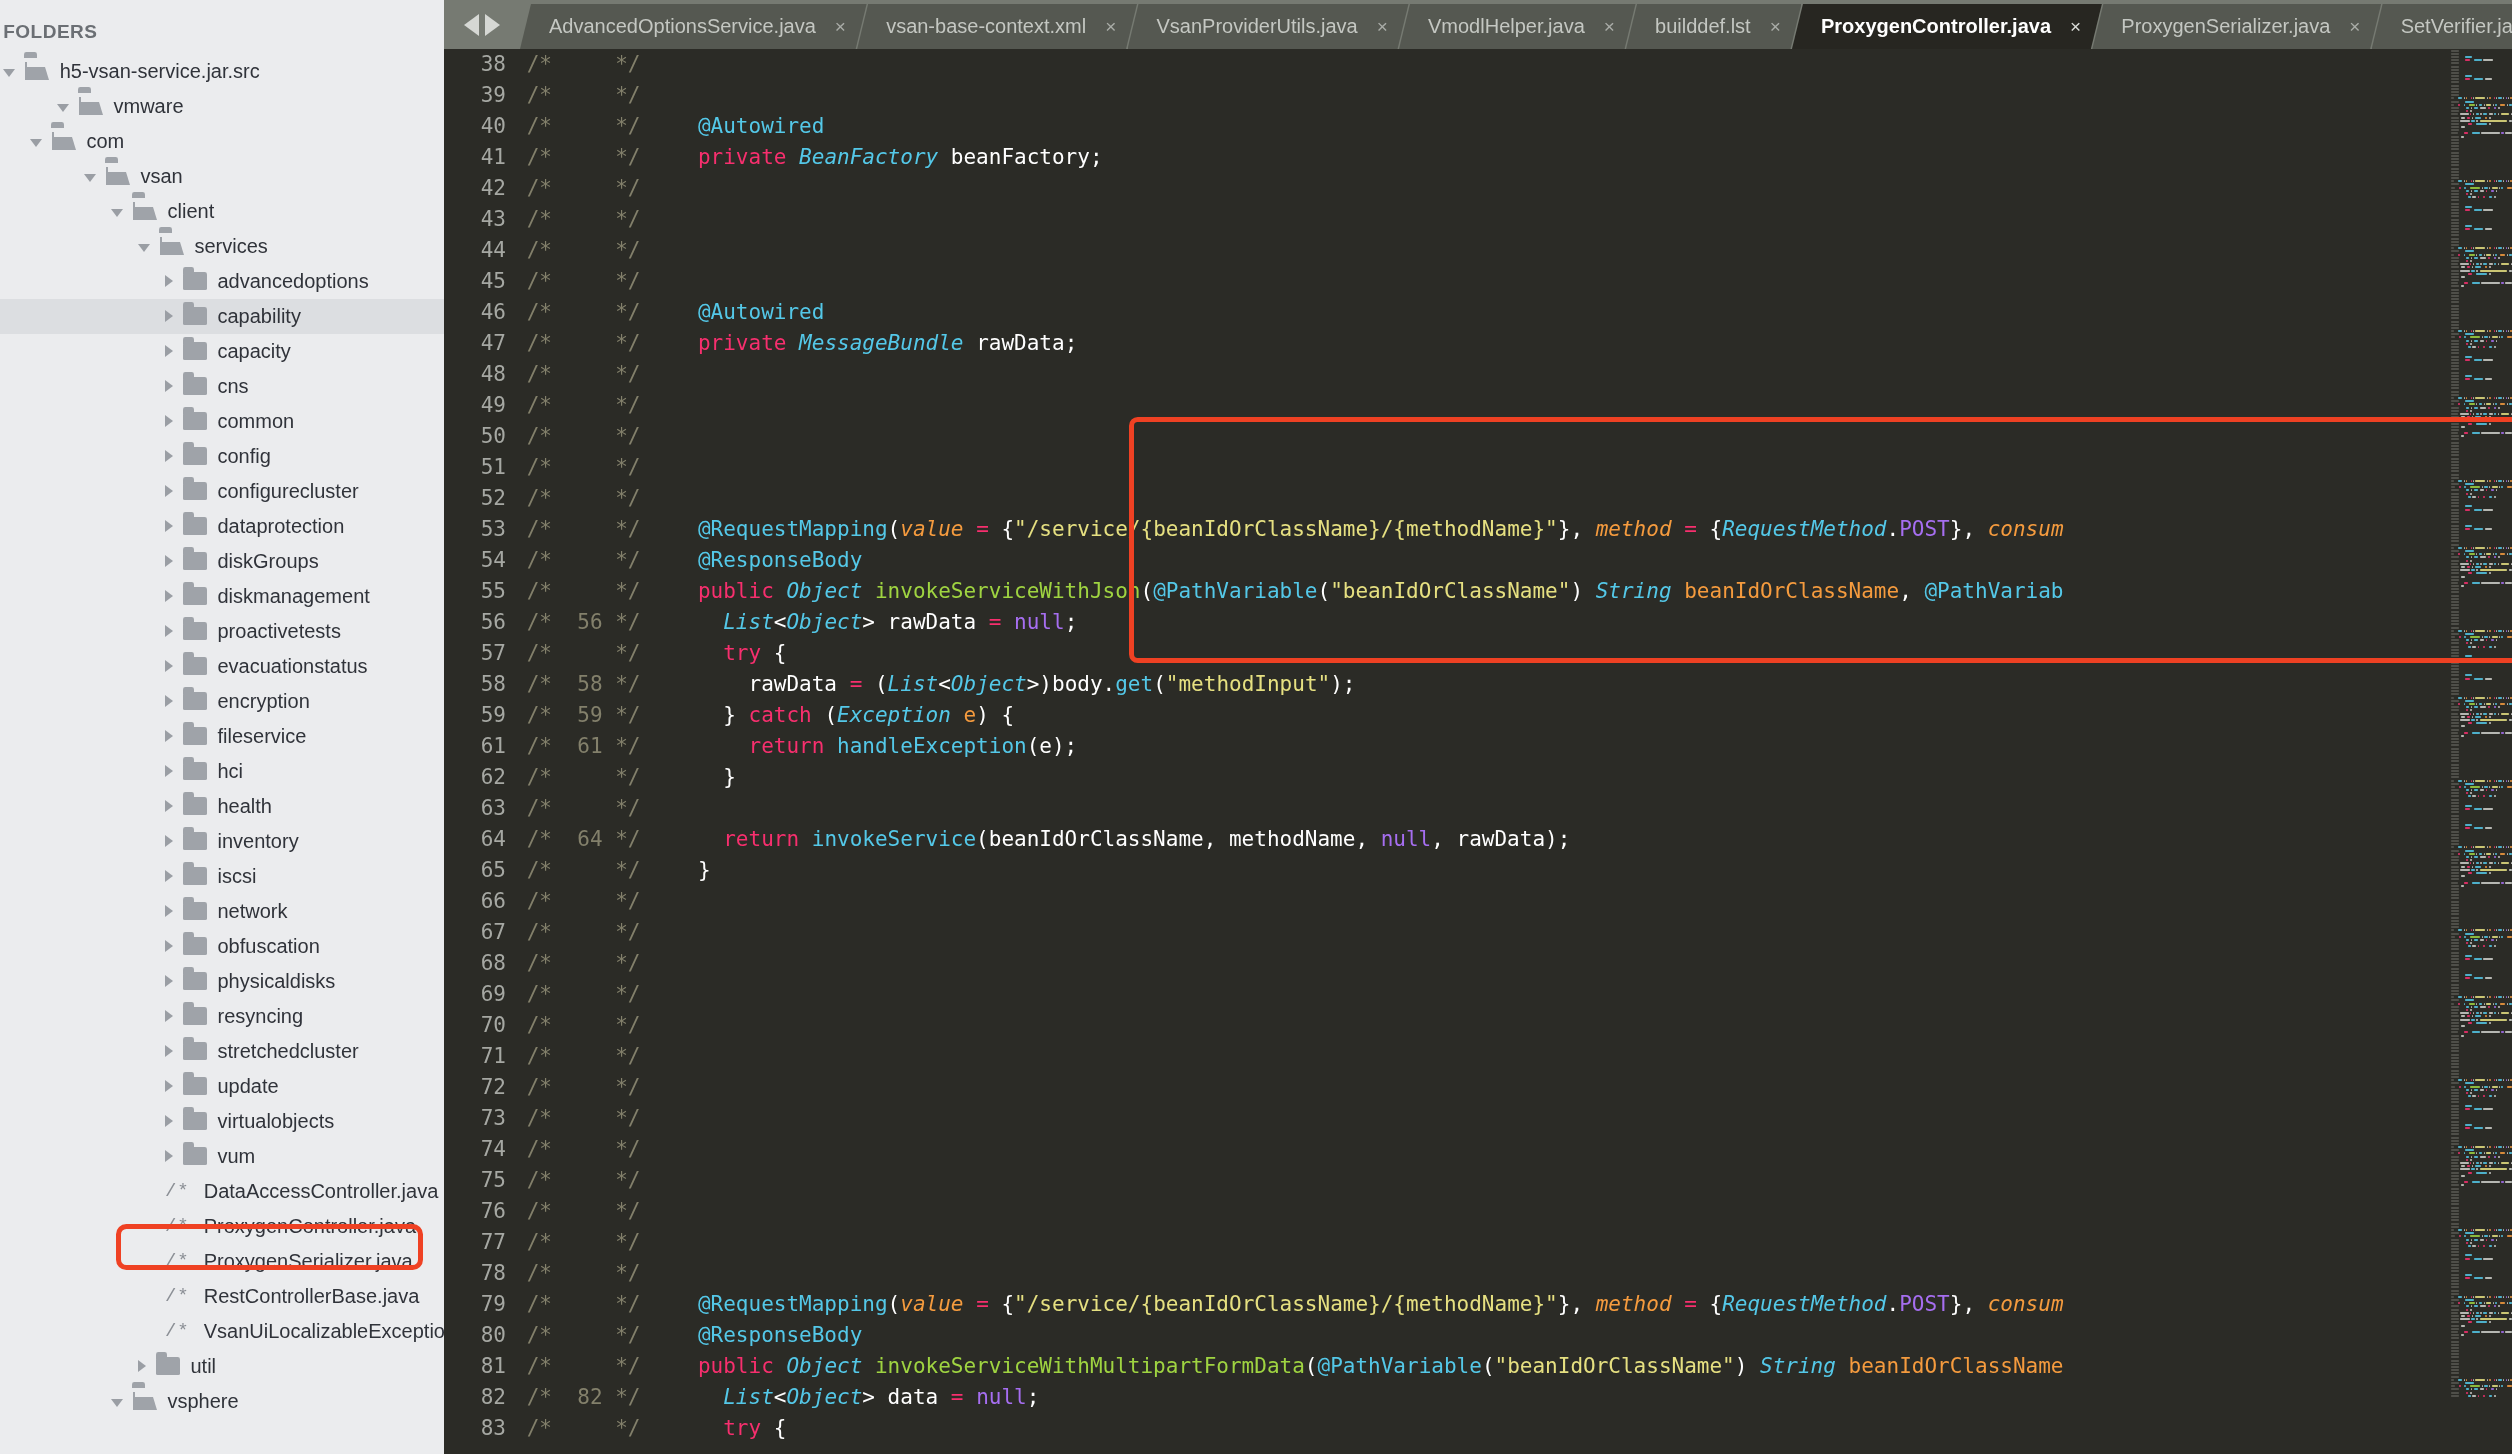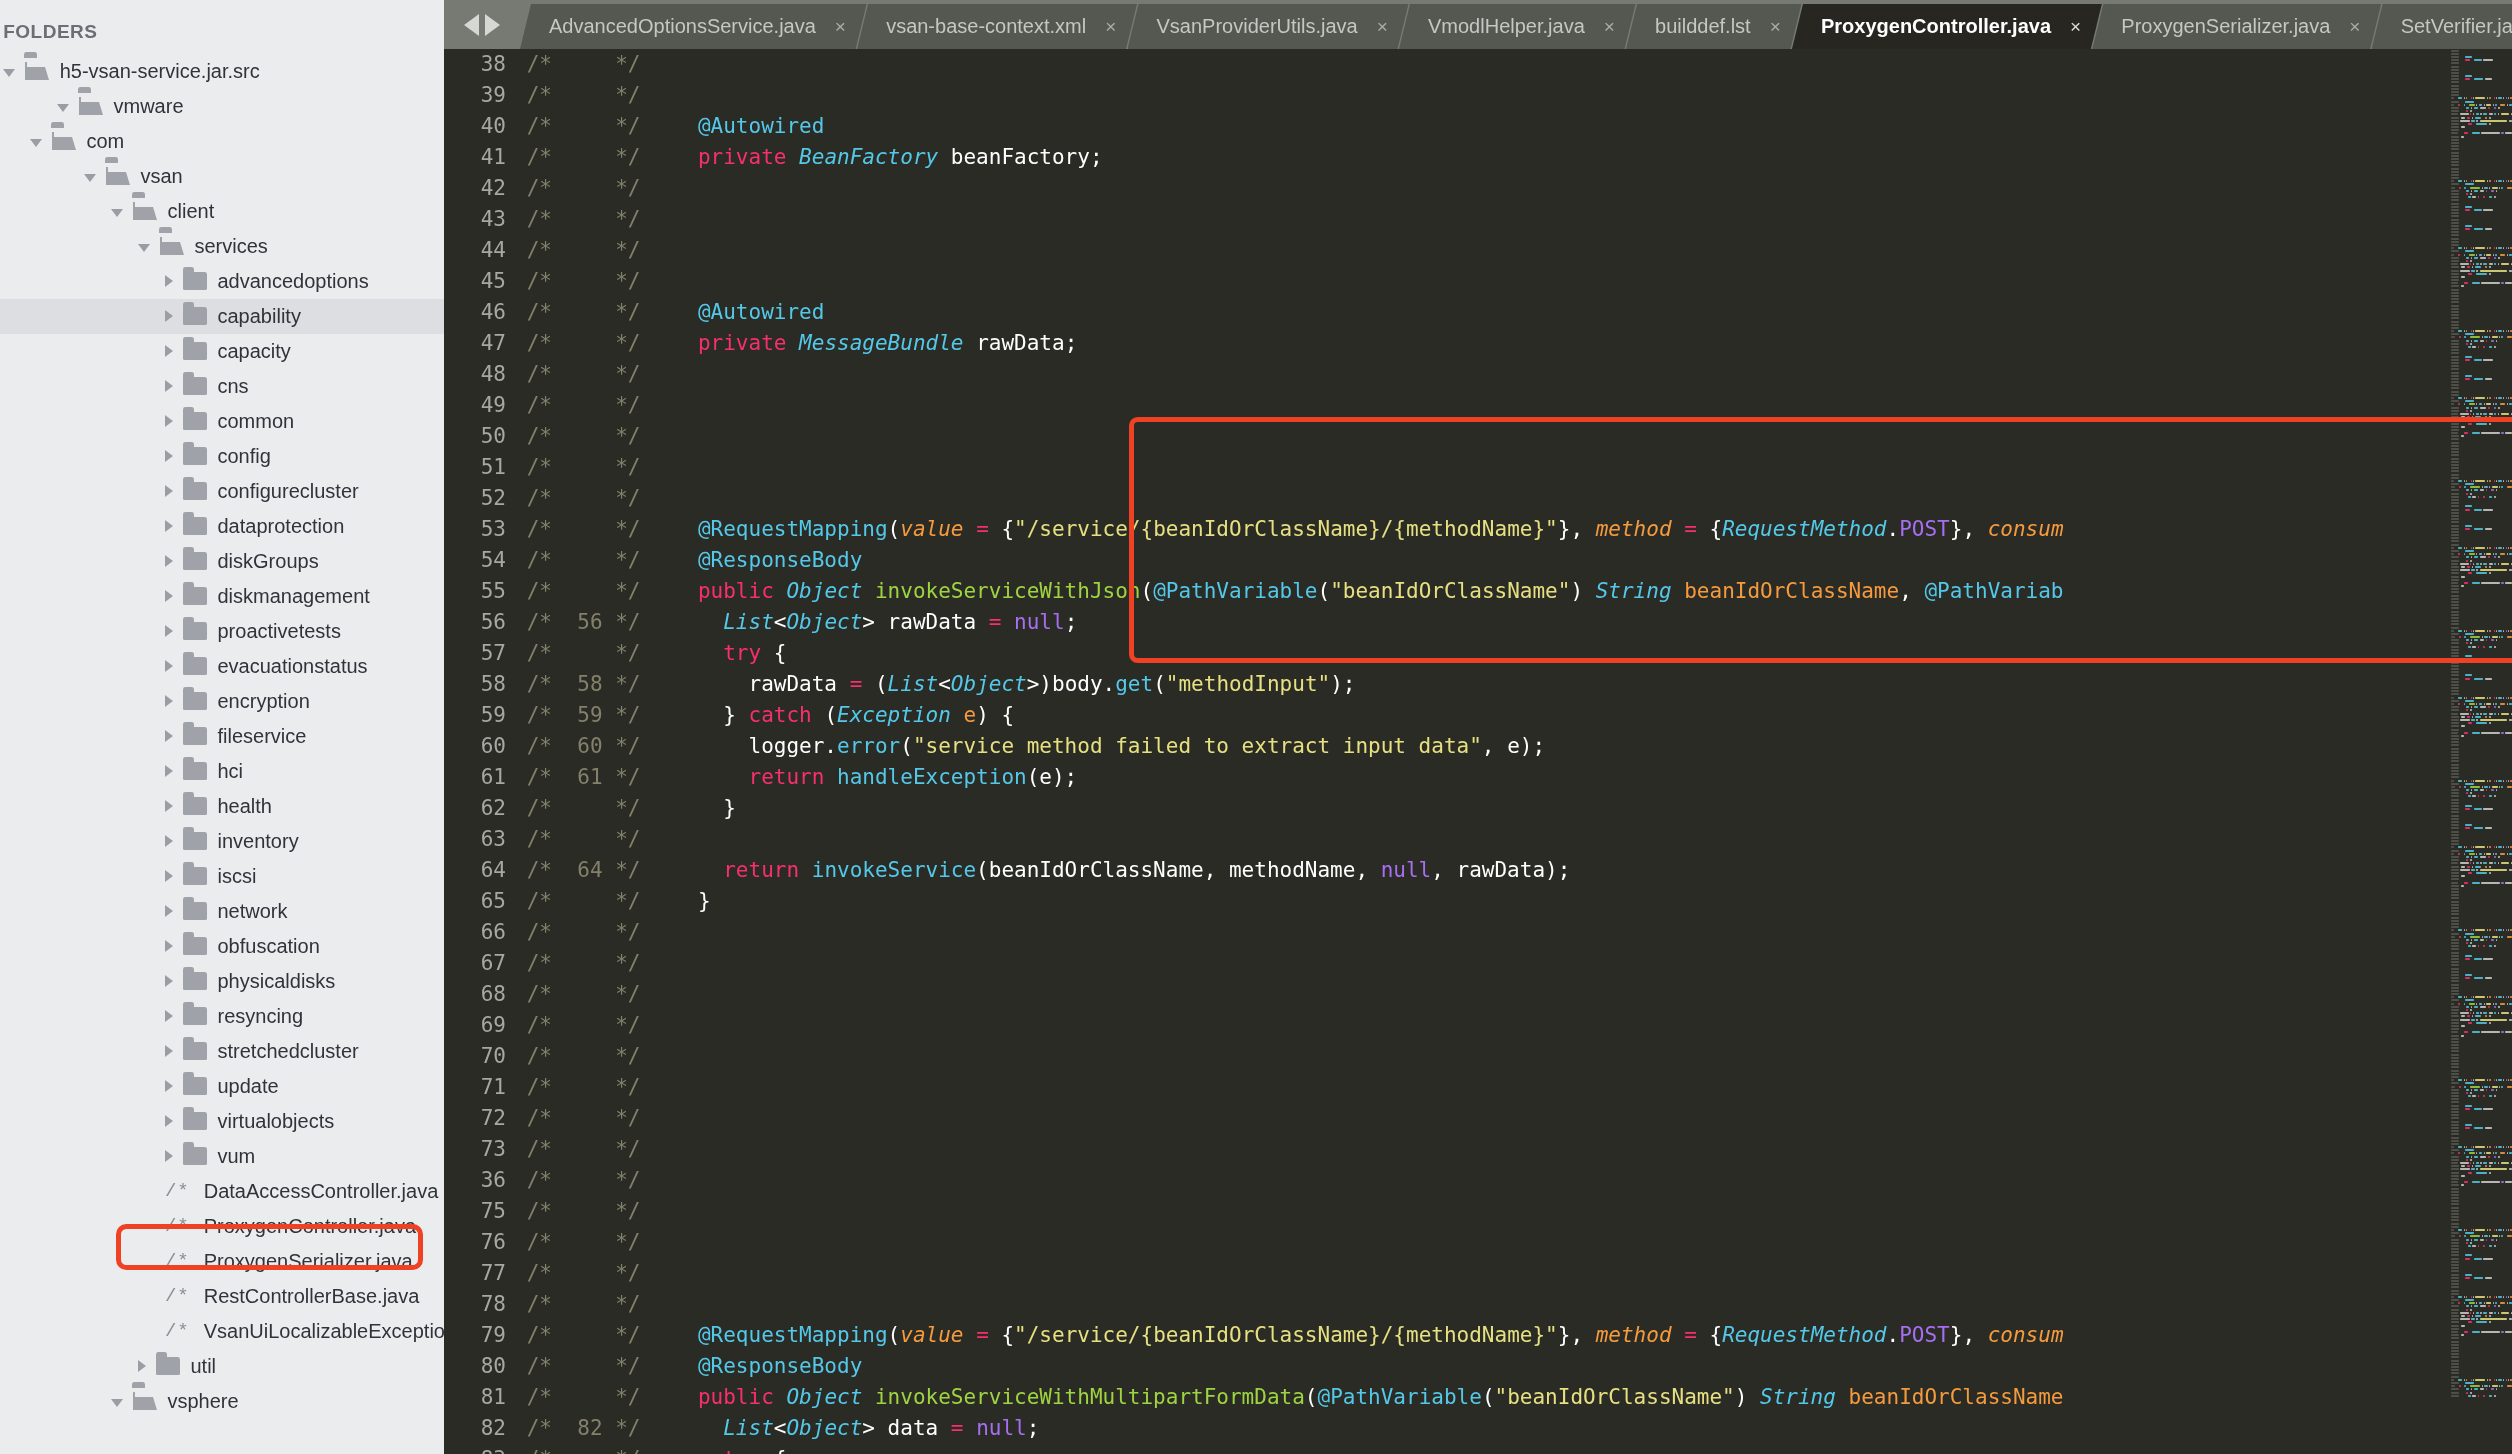--- a/index.html
+++ b/index.html
@@ -455,35 +455,34 @@
         <div class="cl"><span class="gut-n">50</span><span class="gut-c">/*     */</span><span class="code"></span></div>
         <div class="cl"><span class="gut-n">51</span><span class="gut-c">/*     */</span><span class="code"></span></div>
         <div class="cl"><span class="gut-n">52</span><span class="gut-c">/*     */</span><span class="code"></span></div>
         <div class="cl"><span class="gut-n">53</span><span class="gut-c">/*     */</span><span class="code"><span class="wht">   </span><span class="ann">@RequestMapping</span><span class="wht">(</span><span class="att">value</span><span class="wht"> </span><span class="pnk">=</span><span class="wht"> {</span><span class="str">"/service/{beanIdOrClassName}/{methodName}"</span><span class="wht">}, </span><span class="att">method</span><span class="wht"> </span><span class="pnk">=</span><span class="wht"> {</span><span class="typ">RequestMethod</span><span class="wht">.</span><span class="cns">POST</span><span class="wht">}, </span><span class="att">consum</span></span></div>
         <div class="cl"><span class="gut-n">54</span><span class="gut-c">/*     */</span><span class="code"><span class="wht">   </span><span class="ann">@ResponseBody</span></span></div>
         <div class="cl"><span class="gut-n">55</span><span class="gut-c">/*     */</span><span class="code"><span class="wht">   </span><span class="k">public</span><span class="wht"> </span><span class="typ">Object</span><span class="wht"> </span><span class="fn">invokeServiceWithJson</span><span class="wht">(</span><span class="ann">@PathVariable</span><span class="wht">(</span><span class="str">"beanIdOrClassName"</span><span class="wht">) </span><span class="typ">String</span><span class="wht"> </span><span class="var">beanIdOrClassName</span><span class="wht">, </span><span class="ann">@PathVariab</span></span></div>
         <div class="cl"><span class="gut-n">56</span><span class="gut-c">/*  56 */</span><span class="code"><span class="wht">     </span><span class="typ">List</span><span class="wht">&lt;</span><span class="typ">Object</span><span class="wht">&gt; rawData </span><span class="pnk">=</span><span class="wht"> </span><span class="cns">null</span><span class="wht">;</span></span></div>
         <div class="cl"><span class="gut-n">57</span><span class="gut-c">/*     */</span><span class="code"><span class="wht">     </span><span class="k">try</span><span class="wht"> {</span></span></div>
         <div class="cl"><span class="gut-n">58</span><span class="gut-c">/*  58 */</span><span class="code"><span class="wht">       rawData </span><span class="pnk">=</span><span class="wht"> (</span><span class="typ">List</span><span class="wht">&lt;</span><span class="typ">Object</span><span class="wht">&gt;)body.</span><span class="call">get</span><span class="wht">(</span><span class="str">"methodInput"</span><span class="wht">);</span></span></div>
         <div class="cl"><span class="gut-n">59</span><span class="gut-c">/*  59 */</span><span class="code"><span class="wht">     } </span><span class="k">catch</span><span class="wht"> (</span><span class="typ">Exception</span><span class="wht"> </span><span class="var">e</span><span class="wht">) {</span></span></div>
-        <div class="cl"><span class="gut-n">60</span><span class="gut-c">/*  60 */</span><span class="code"><span class="wht">       logger.</span><span class="call">error</span><span class="wht">(</span><span class="str">"service method failed to extract input data"</span><span class="wht">, e);</span></span></div>
         <div class="cl"><span class="gut-n">61</span><span class="gut-c">/*  61 */</span><span class="code"><span class="wht">       </span><span class="k">return</span><span class="wht"> </span><span class="call">handleException</span><span class="wht">(e);</span></span></div>
         <div class="cl"><span class="gut-n">62</span><span class="gut-c">/*     */</span><span class="code"><span class="wht">     }</span></span></div>
         <div class="cl"><span class="gut-n">63</span><span class="gut-c">/*     */</span><span class="code"></span></div>
         <div class="cl"><span class="gut-n">64</span><span class="gut-c">/*  64 */</span><span class="code"><span class="wht">     </span><span class="k">return</span><span class="wht"> </span><span class="call">invokeService</span><span class="wht">(beanIdOrClassName, methodName, </span><span class="cns">null</span><span class="wht">, rawData);</span></span></div>
         <div class="cl"><span class="gut-n">65</span><span class="gut-c">/*     */</span><span class="code"><span class="wht">   }</span></span></div>
         <div class="cl"><span class="gut-n">66</span><span class="gut-c">/*     */</span><span class="code"></span></div>
         <div class="cl"><span class="gut-n">67</span><span class="gut-c">/*     */</span><span class="code"></span></div>
         <div class="cl"><span class="gut-n">68</span><span class="gut-c">/*     */</span><span class="code"></span></div>
         <div class="cl"><span class="gut-n">69</span><span class="gut-c">/*     */</span><span class="code"></span></div>
         <div class="cl"><span class="gut-n">70</span><span class="gut-c">/*     */</span><span class="code"></span></div>
         <div class="cl"><span class="gut-n">71</span><span class="gut-c">/*     */</span><span class="code"></span></div>
         <div class="cl"><span class="gut-n">72</span><span class="gut-c">/*     */</span><span class="code"></span></div>
         <div class="cl"><span class="gut-n">73</span><span class="gut-c">/*     */</span><span class="code"></span></div>
-        <div class="cl"><span class="gut-n">36</span><span class="gut-c">/*     */</span><span class="code"></span></div>
+        <div class="cl"><span class="gut-n">74</span><span class="gut-c">/*     */</span><span class="code"></span></div>
         <div class="cl"><span class="gut-n">75</span><span class="gut-c">/*     */</span><span class="code"></span></div>
         <div class="cl"><span class="gut-n">76</span><span class="gut-c">/*     */</span><span class="code"></span></div>
         <div class="cl"><span class="gut-n">77</span><span class="gut-c">/*     */</span><span class="code"></span></div>
         <div class="cl"><span class="gut-n">78</span><span class="gut-c">/*     */</span><span class="code"></span></div>
         <div class="cl"><span class="gut-n">79</span><span class="gut-c">/*     */</span><span class="code"><span class="wht">   </span><span class="ann">@RequestMapping</span><span class="wht">(</span><span class="att">value</span><span class="wht"> </span><span class="pnk">=</span><span class="wht"> {</span><span class="str">"/service/{beanIdOrClassName}/{methodName}"</span><span class="wht">}, </span><span class="att">method</span><span class="wht"> </span><span class="pnk">=</span><span class="wht"> {</span><span class="typ">RequestMethod</span><span class="wht">.</span><span class="cns">POST</span><span class="wht">}, </span><span class="att">consum</span></span></div>
         <div class="cl"><span class="gut-n">80</span><span class="gut-c">/*     */</span><span class="code"><span class="wht">   </span><span class="ann">@ResponseBody</span></span></div>
         <div class="cl"><span class="gut-n">81</span><span class="gut-c">/*     */</span><span class="code"><span class="wht">   </span><span class="k">public</span><span class="wht"> </span><span class="typ">Object</span><span class="wht"> </span><span class="fn">invokeServiceWithMultipartFormData</span><span class="wht">(</span><span class="ann">@PathVariable</span><span class="wht">(</span><span class="str">"beanIdOrClassName"</span><span class="wht">) </span><span class="typ">String</span><span class="wht"> </span><span class="var">beanIdOrClassName</span></span></div>
         <div class="cl"><span class="gut-n">82</span><span class="gut-c">/*  82 */</span><span class="code"><span class="wht">     </span><span class="typ">List</span><span class="wht">&lt;</span><span class="typ">Object</span><span class="wht">&gt; data </span><span class="pnk">=</span><span class="wht"> </span><span class="cns">null</span><span class="wht">;</span></span></div>
         <div class="cl"><span class="gut-n">83</span><span class="gut-c">/*     */</span><span class="code"><span class="wht">     </span><span class="k">try</span><span class="wht"> {</span></span></div>
       </div>

